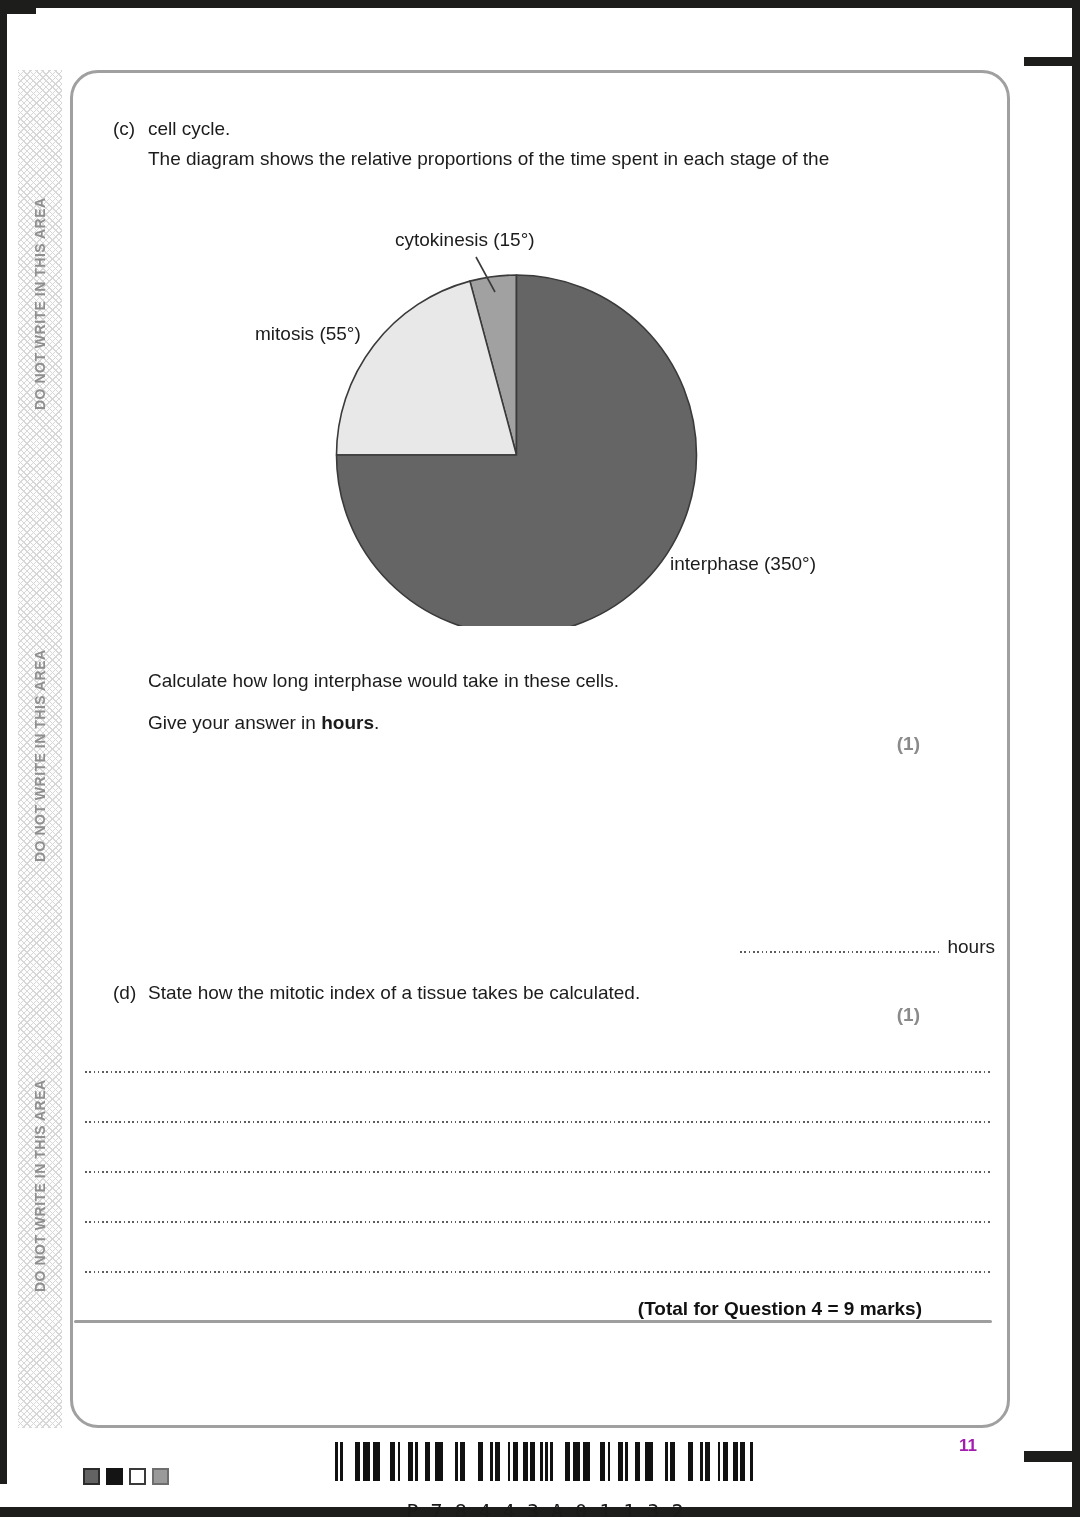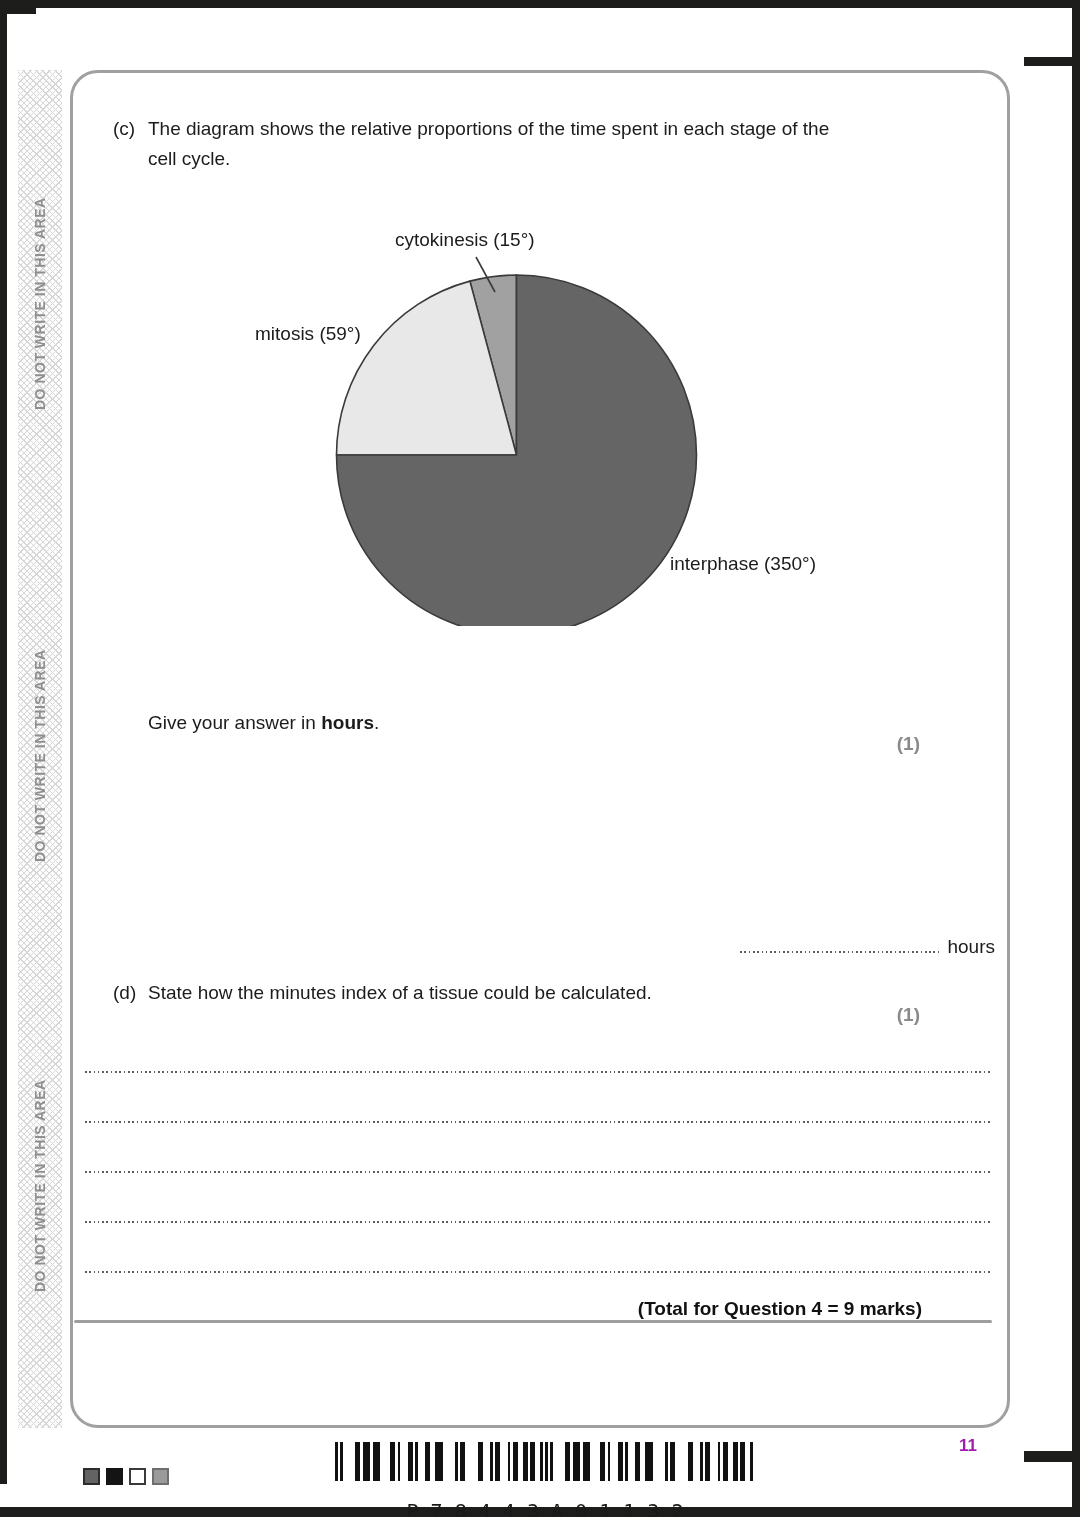--- a/index.html
+++ b/index.html
@@ -91,49 +91,50 @@
   <div class="margin-text mt-1">DO NOT WRITE IN THIS AREA</div>
   <div class="margin-text mt-2">DO NOT WRITE IN THIS AREA</div>
   <div class="margin-text mt-3">DO NOT WRITE IN THIS AREA</div>
 
   <div class="qbox">
     <div class="qbox-border"></div>
 
     <div class="abs qrow" style="left:43px; top:44px;">
       <div class="qtext qlabel">(c)</div>
       <div>
+        <div class="qtext">cell cycle.</div>
         <div class="qtext">The diagram shows the relative proportions of the time spent in each stage of the</div>
-        <div class="qtext">cell cycle.</div>
       </div>
     </div>
 
 
     <svg class="abs pie-wrap" viewBox="0 0 381 381">
         <path d="M 190.5 210 L 143.91257188154628 36.1333512679677 A 180 180 0 0 1 190.49999999999994 30 Z" fill="#a1a1a1" stroke="#3a3a3a" stroke-width="1.6" stroke-linejoin="round"></path>
         <path d="M 190.5 210 L 10.5 210.00000000000003 A 180 180 0 0 1 143.91257188154628 36.1333512679677 Z" fill="#e8e8e8" stroke="#3a3a3a" stroke-width="1.6" stroke-linejoin="round"></path>
         <path d="M 190.5 210 L 190.5 30 A 180 180 0 1 1 10.5 210.00000000000003 Z" fill="#656565" stroke="#3a3a3a" stroke-width="1.6" stroke-linejoin="round"></path>
       <line x1="150" y1="12" x2="169" y2="47" stroke="#3a3a3a" stroke-width="1.6"></line>
     </svg>
     <div class="pie-label lbl-cytokinesis">cytokinesis (15°)</div>
-    <div class="pie-label lbl-mitosis">mitosis (59°)</div>
+    <div class="pie-label lbl-mitosis">mitosis (55°)</div>
     <div class="pie-label lbl-interphase">interphase (350°)</div>
 
+    <div class="abs qtext" style="left:78px; top:596px;">Calculate how long interphase would take in these cells.</div>
     <div class="abs qtext" style="left:78px; top:638px;">
       <span>Give your answer in </span><span class="bold">hours</span><span>.</span>
     </div>
     <div class="abs marks" style="right:90px; top:663px;">(1)</div>
 
     <div class="abs unit-row">
       <div class="unit-dots"></div>
       <div class="unit-label">hours</div>
     </div>
 
     <div class="abs qrow" style="left:43px; top:908px;">
       <div class="qtext qlabel">(d)</div>
-      <div class="qtext">State how the minutes index of a tissue could be calculated.</div>
+      <div class="qtext">State how the mitotic index of a tissue takes be calculated.</div>
     </div>
     <div class="abs marks" style="right:90px; top:934px;">(1)</div>
 
     <div class="abs dotline answer-line" style="top:1001px;"></div>
     <div class="abs dotline answer-line" style="top:1051px;"></div>
     <div class="abs dotline answer-line" style="top:1101px;"></div>
     <div class="abs dotline answer-line" style="top:1151px;"></div>
     <div class="abs dotline answer-line" style="top:1201px;"></div>
 
     <div class="abs total-row">(Total for Question 4 = 9 marks)</div>

